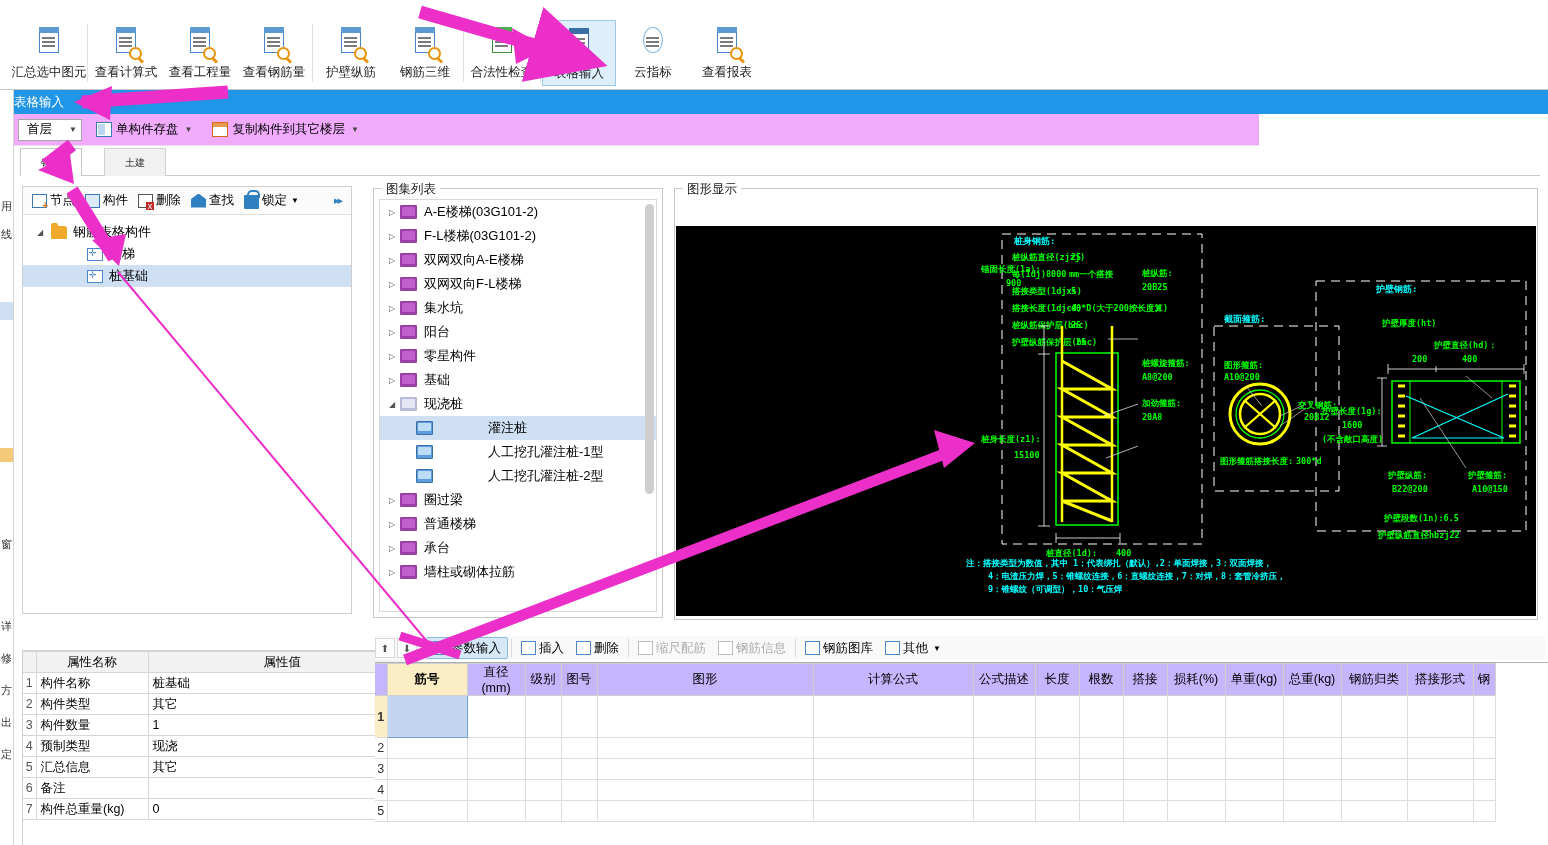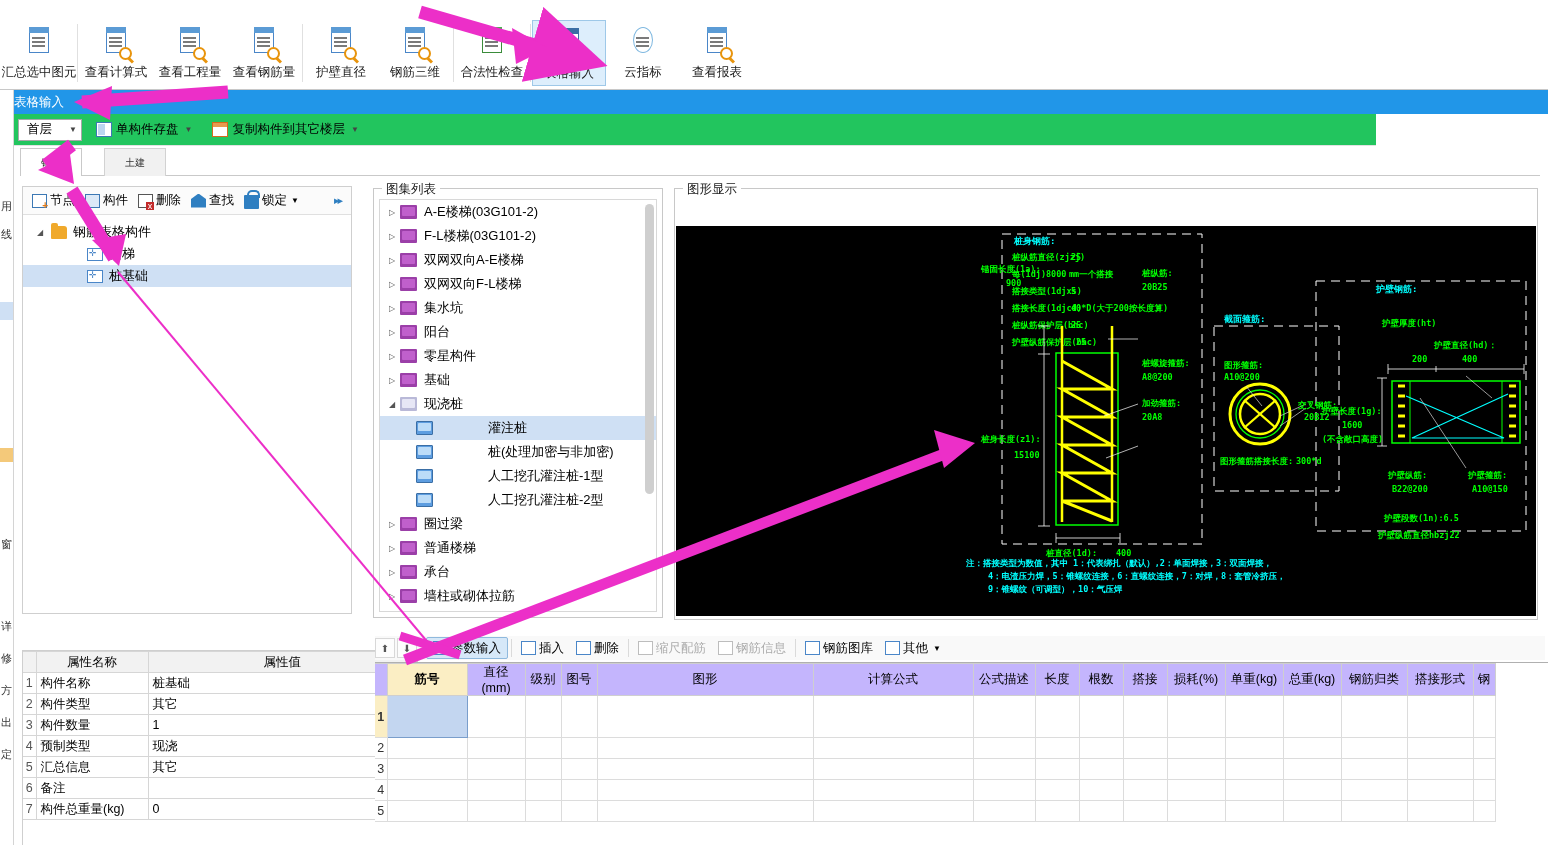--- a/index.html
+++ b/index.html
@@ -30,21 +30,21 @@
     position: absolute; right: 6px; top: 1px; width: 16px; height: 14px;
     background: #8b1a1a; border: 1px solid #5a0f0f;
     display: flex; align-items: center; justify-content: center;
     color: #fff; font-size: 9px; font-weight: bold; font-style: italic;
   }
 
   
   .ribbon {
     position: absolute; left: 0; top: 16px; width: 1548px; height: 74px;
     background: #ffffff; border-bottom: 1px solid #c8c8c8;
-    display: flex; align-items: flex-start; padding-top: 4px;
+    display: flex; align-items: flex-start; padding-top: 4px; padding-left: 10px;
   }
   .rb-btn {
     width: 74px; height: 66px; display: flex; flex-direction: column;
     align-items: center; justify-content: flex-start; padding-top: 5px;
     cursor: default; position: relative;
   }
   .rb-btn.sel { background: #ddeefc; border: 1px solid #9ec8e8; }
   .rb-btn .ic { width: 36px; height: 36px; position: relative; margin-bottom: 3px; }
   .rb-btn .lbl { font-size: 12.5px; color: #1a1a1a; white-space: nowrap; }
   .rb-sep { width: 1px; height: 58px; background: #e0e0e0; margin: 4px 1px 0 1px; }
@@ -59,22 +59,22 @@
 
   
   .bluebar {
     position: absolute; left: 0; top: 90px; width: 1548px; height: 24px;
     background: #2196e8; color: #ffffff;
   }
   .bluebar .t { position: absolute; left: 14px; top: 4px; font-size: 12.5px; }
 
   
   .toolrow {
-    position: absolute; left: 0; top: 114px; width: 1376px; height: 32px;
-    background: #22c55e; border-bottom: 1px solid #e2e2e2;
+    position: absolute; left: 0; top: 114px; width: 1259px; height: 32px;
+    background: #f0abfc; border-bottom: 1px solid #e2e2e2;
     display: flex; align-items: center; padding-left: 18px;
   }
   .combo {
     height: 22px; min-width: 64px; border: 1px solid #a8a8a8; background: #fff;
     display: flex; align-items: center; padding: 0 4px 0 8px; font-size: 12.5px;
   }
   .combo .caret { margin-left: auto; padding-left: 10px; font-size: 8px; color: #444; }
   .tr-btn { display: flex; align-items: center; height: 24px; padding: 0 6px; margin-left: 8px; font-size: 12.5px; cursor: default; }
   .tr-btn .gi { width: 16px; height: 15px; margin-right: 4px; position: relative; }
   .tr-btn .caret { margin-left: 6px; font-size: 8px; color: #444; }
@@ -280,21 +280,21 @@
         <div class="lbl">查看钢筋量</div>
       </div>
       <div class="rb-sep"></div>
       <div class="rb-btn">
         <div class="ic">
           <div class="ic-doc"></div>
           <div class="ic-docbar"></div>
           <div class="ic-lines"></div>
           <div class="ic-mag"></div>
         </div>
-        <div class="lbl">护壁直径</div>
+        <div class="lbl">护壁纵筋</div>
       </div>
       <div class="rb-btn">
         <div class="ic">
           <div class="ic-doc"></div>
           <div class="ic-docbar"></div>
           <div class="ic-lines"></div>
           <div class="ic-mag"></div>
         </div>
         <div class="lbl">钢筋三维</div>
       </div>
@@ -503,24 +503,20 @@
           <span>基础</span>
         </div>
         <div class="anode open">
           <span class="aw">◢</span>
           <span class="bk"></span>
           <span>现浇桩</span>
         </div>
         <div class="anode leaf selected">
           <span class="bk"></span>
           <span>灌注桩</span>
-        </div>
-        <div class="anode leaf">
-          <span class="bk"></span>
-          <span>桩(处理加密与非加密)</span>
         </div>
         <div class="anode leaf">
           <span class="bk"></span>
           <span>人工挖孔灌注桩-1型</span>
         </div>
         <div class="anode leaf">
           <span class="bk"></span>
           <span>人工挖孔灌注桩-2型</span>
         </div>
         <div class="anode ">

